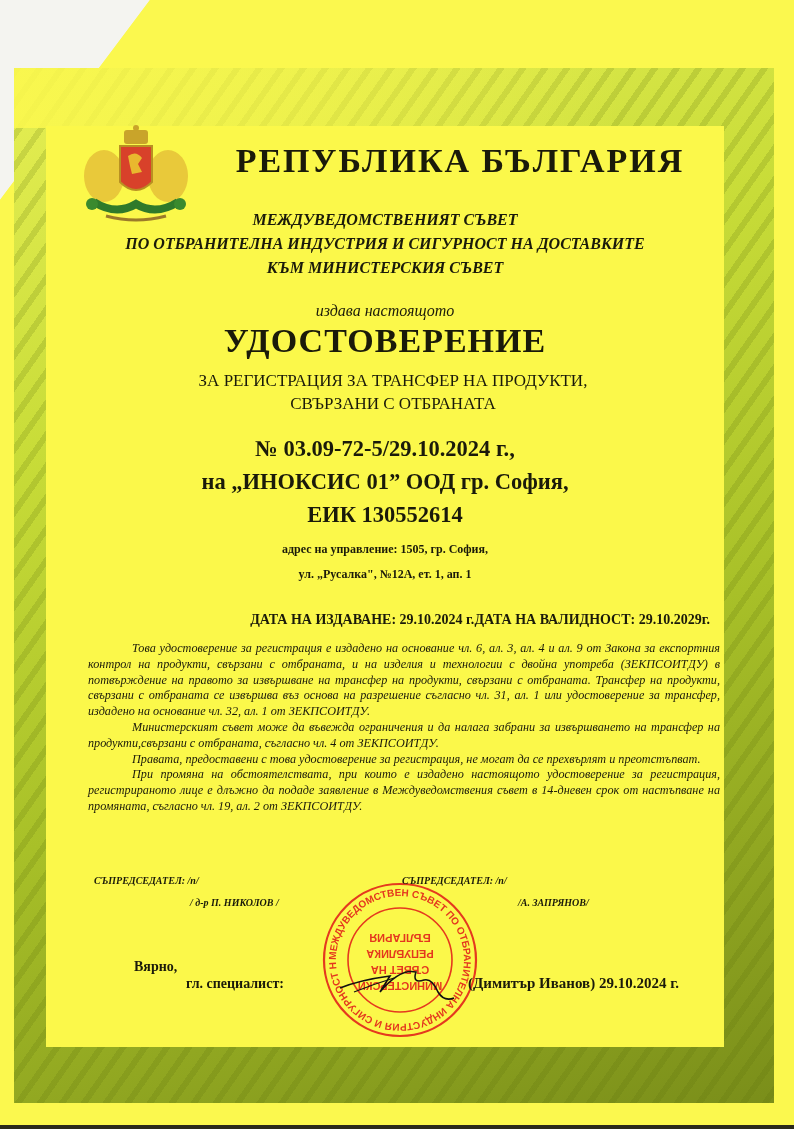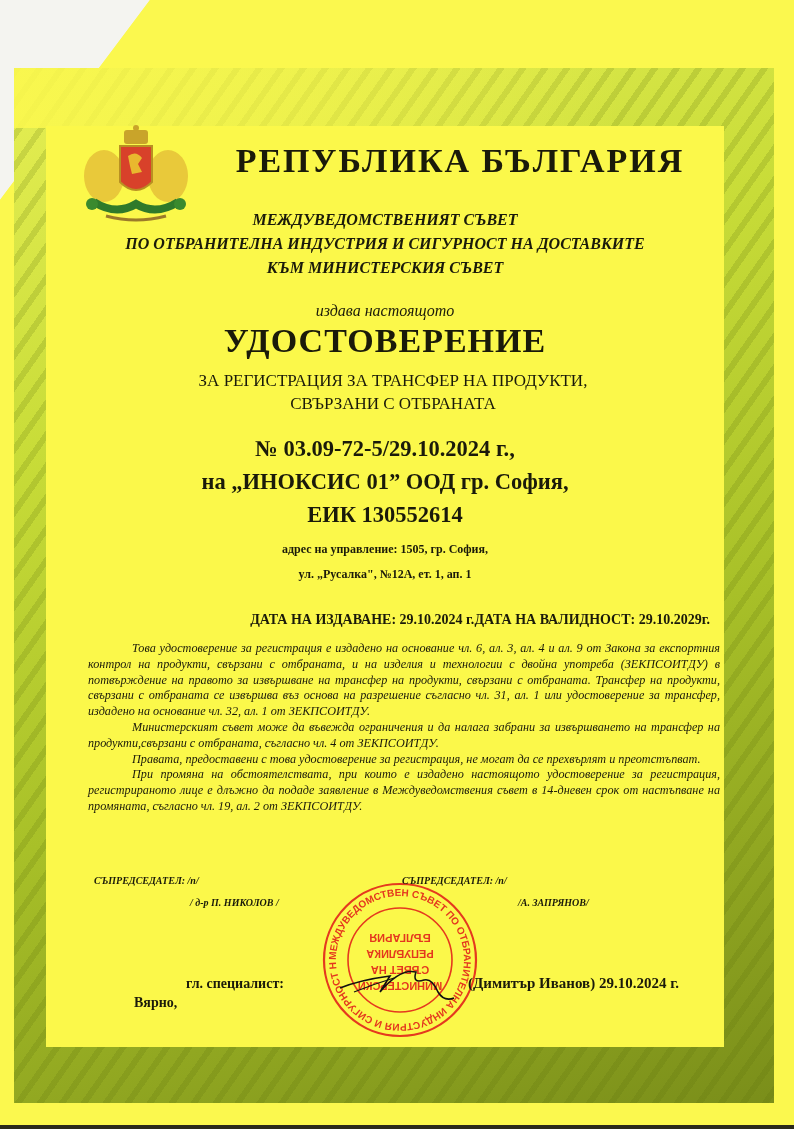--- a/index.html
+++ b/index.html
@@ -55,21 +55,21 @@
       position: absolute; top: 641px; left: 88px; width: 632px;
       font-size: 12.2px; font-style: italic; line-height: 15.8px; text-align: justify;
     }
     .body-text p { margin: 0; text-indent: 44px; }
     .sig { position: absolute; font-size: 10px; font-style: italic; font-weight: bold; }
     .sig1-label { top: 875px; left: 94px; }
     .sig1-name { top: 897px; left: 190px; }
     .sig2-label { top: 875px; left: 402px; }
     .sig2-name { top: 897px; left: 518px; }
     .verify { position: absolute; font-size: 14px; font-weight: bold; font-family: "Liberation Serif", serif; }
-    .v1 { top: 959px; left: 134px; margin-top: 36px; }
+    .v1 { top: 959px; left: 134px; }
     .v2 { top: 976px; left: 186px; }
     .v3 { top: 975px; left: 468px; font-size: 15px; }
     .stamp { position: absolute; left: 320px; top: 880px; width: 160px; height: 160px; }
   </style>
 </head>
 <body>
 
 <div class="white-corner"></div>
 <div class="paper-bg"></div>
 <div class="frame"></div>

